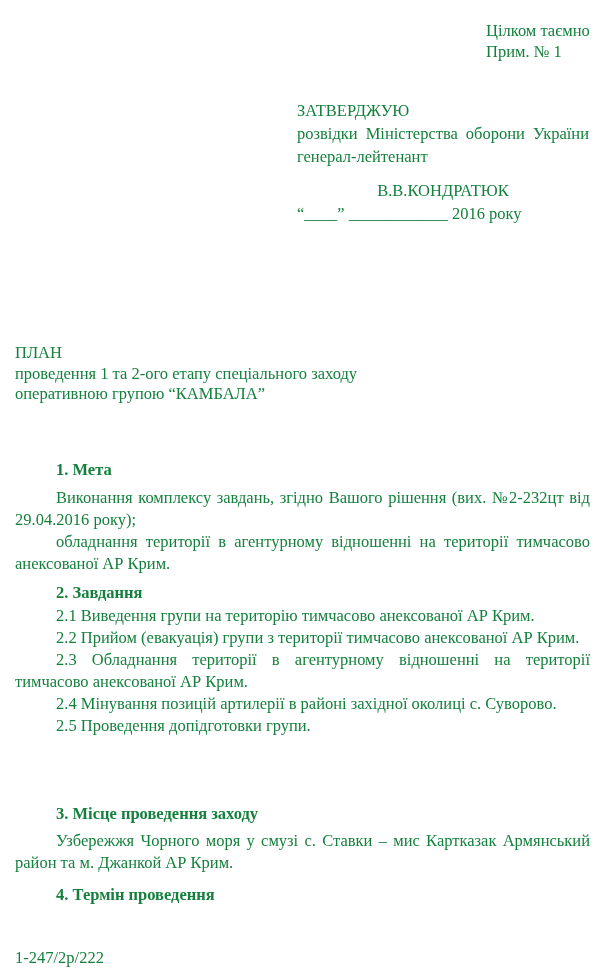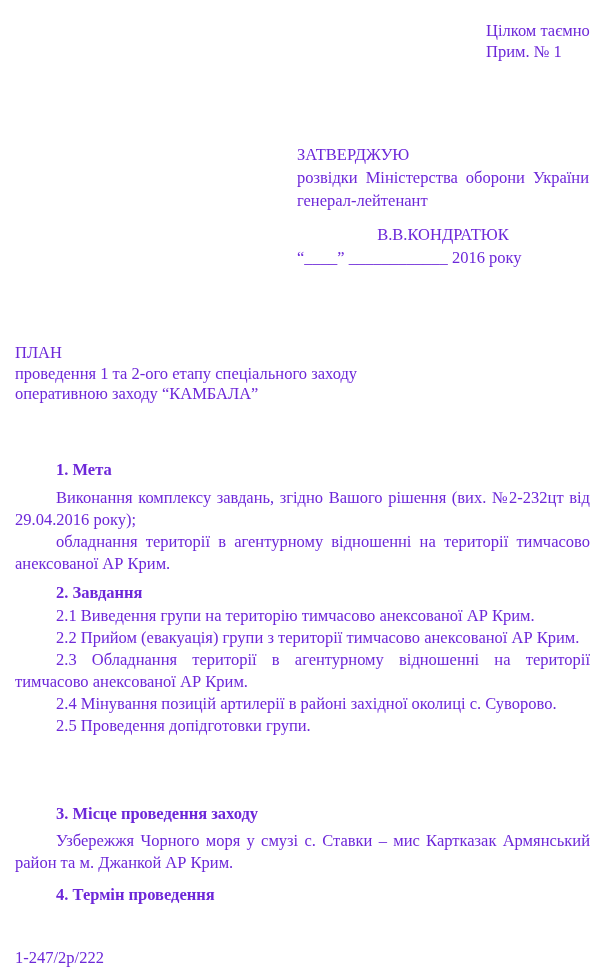--- a/index.html
+++ b/index.html
@@ -5,42 +5,41 @@
   html, body {
     margin: 0;
     padding: 0;
     background: #ffffff;
   }
   .page {
     position: relative;
     width: 604px;
     height: 977px;
     background: #ffffff;
-    color: #6d28d9;
+    color: #15803d;
     font-family: "Liberation Serif", "DejaVu Serif", serif;
     font-size: 16.5px;
     overflow: hidden;
   }
   .abs { position: absolute; }
 
   
   .classification {
     left: 486px;
     top: 20px;
     line-height: 21px;
     white-space: nowrap;
   }
 
   
   .approval {
     left: 297px;
     top: 99px;
     width: 292px;
     line-height: 23px;
-    margin-top: 44px;
   }
   .approval .spread {
     letter-spacing: 1.6px;
     white-space: nowrap;
   }
   .approval .jfull {
     text-align: justify;
     text-align-last: justify;
     font-family: Liberation Serif, serif;
   }
@@ -99,21 +98,21 @@
     <div>ЗАТВЕРДЖУЮ</div>
     <div class="jfull">розвідки Міністерства оборони України</div>
     <div>генерал-лейтенант</div>
     <div class="signer">В.В.КОНДРАТЮК</div>
     <div class="dateline">“____” ____________ 2016 року</div>
   </div>
 
   <div class="abs title-block">
     <div>ПЛАН</div>
     <div>проведення 1 та 2-ого етапу спеціального заходу</div>
-    <div>оперативною заходу “КАМБАЛА”</div>
+    <div>оперативною групою “КАМБАЛА”</div>
   </div>
 
   <div class="abs textcol heading ind" style="top:459px">1. Мета</div>
   <div class="abs textcol" style="top:487px">
     <div class="jline ind">Виконання комплексу завдань, згідно Вашого рішення (вих. №2-232цт від</div>
     <div class="bodyline">29.04.2016 року);</div>
     <div class="jline ind">обладнання території в агентурному відношенні на території тимчасово</div>
     <div class="bodyline">анексованої АР Крим.</div>
   </div>
 

